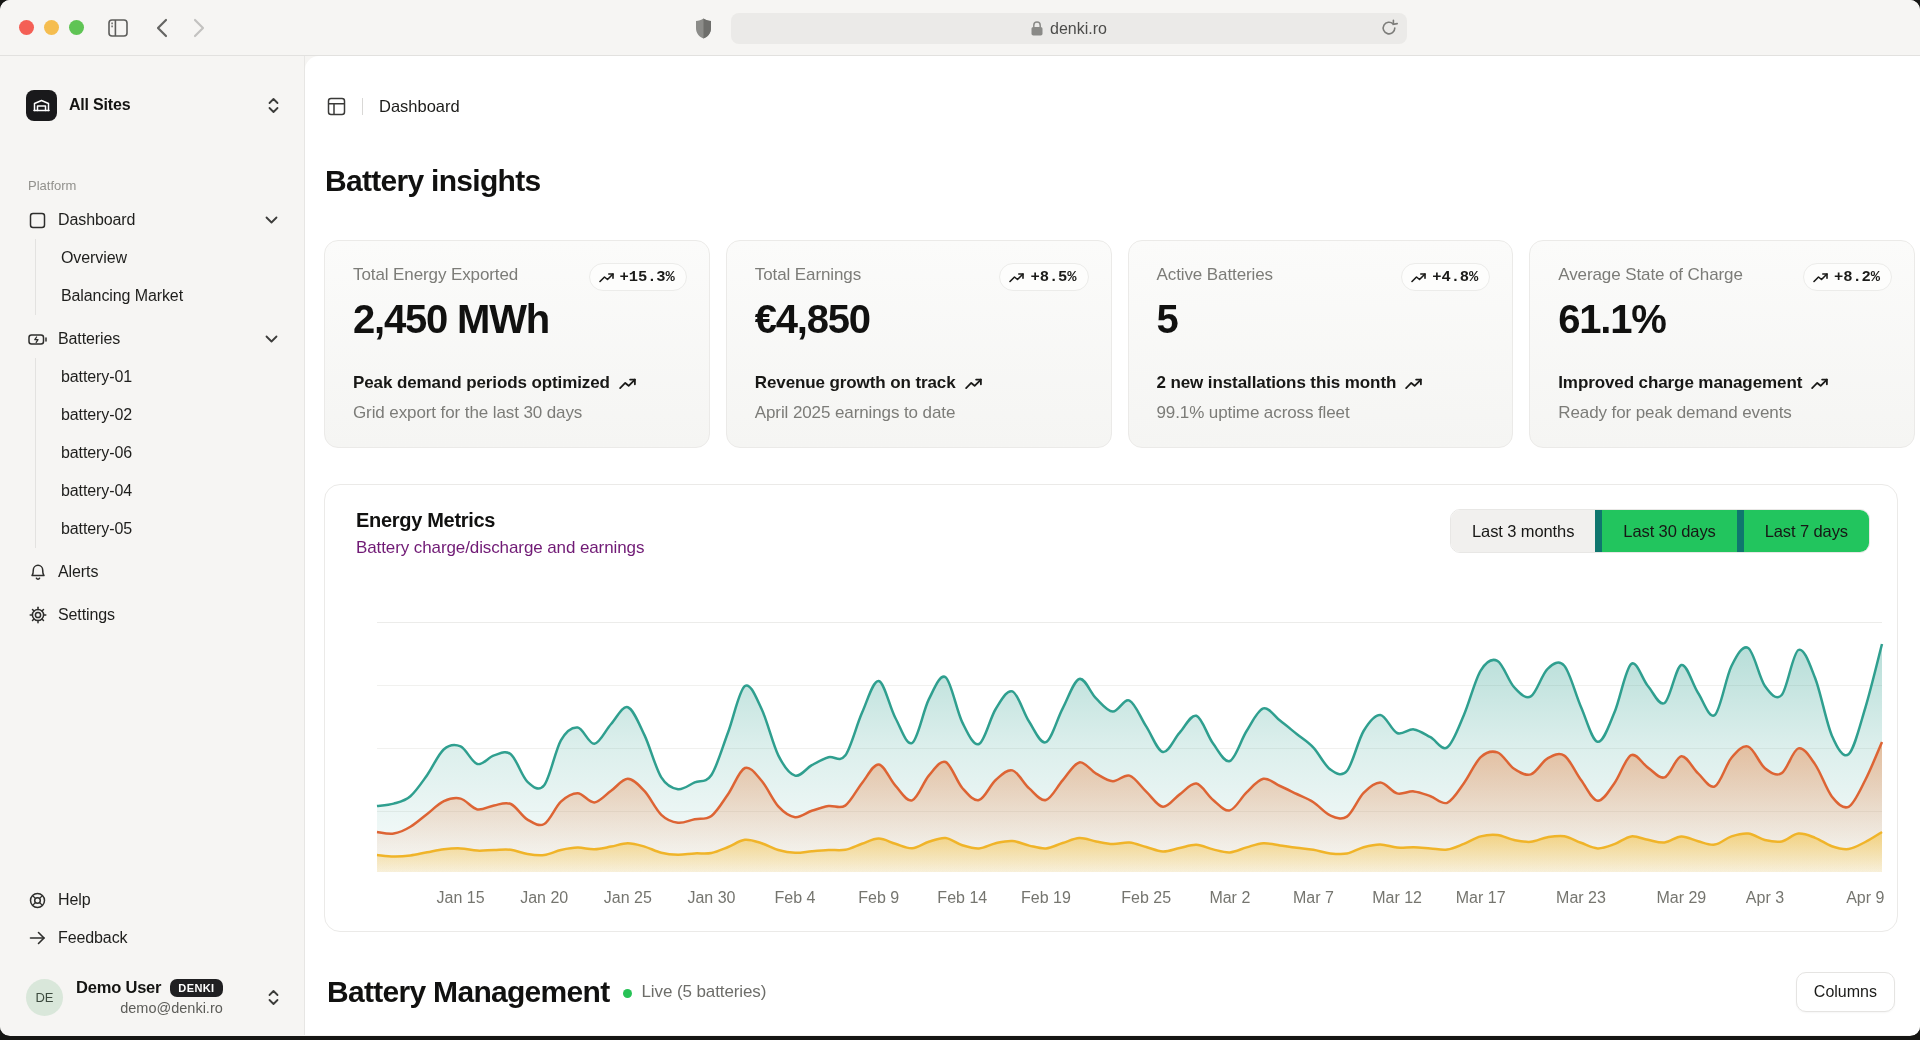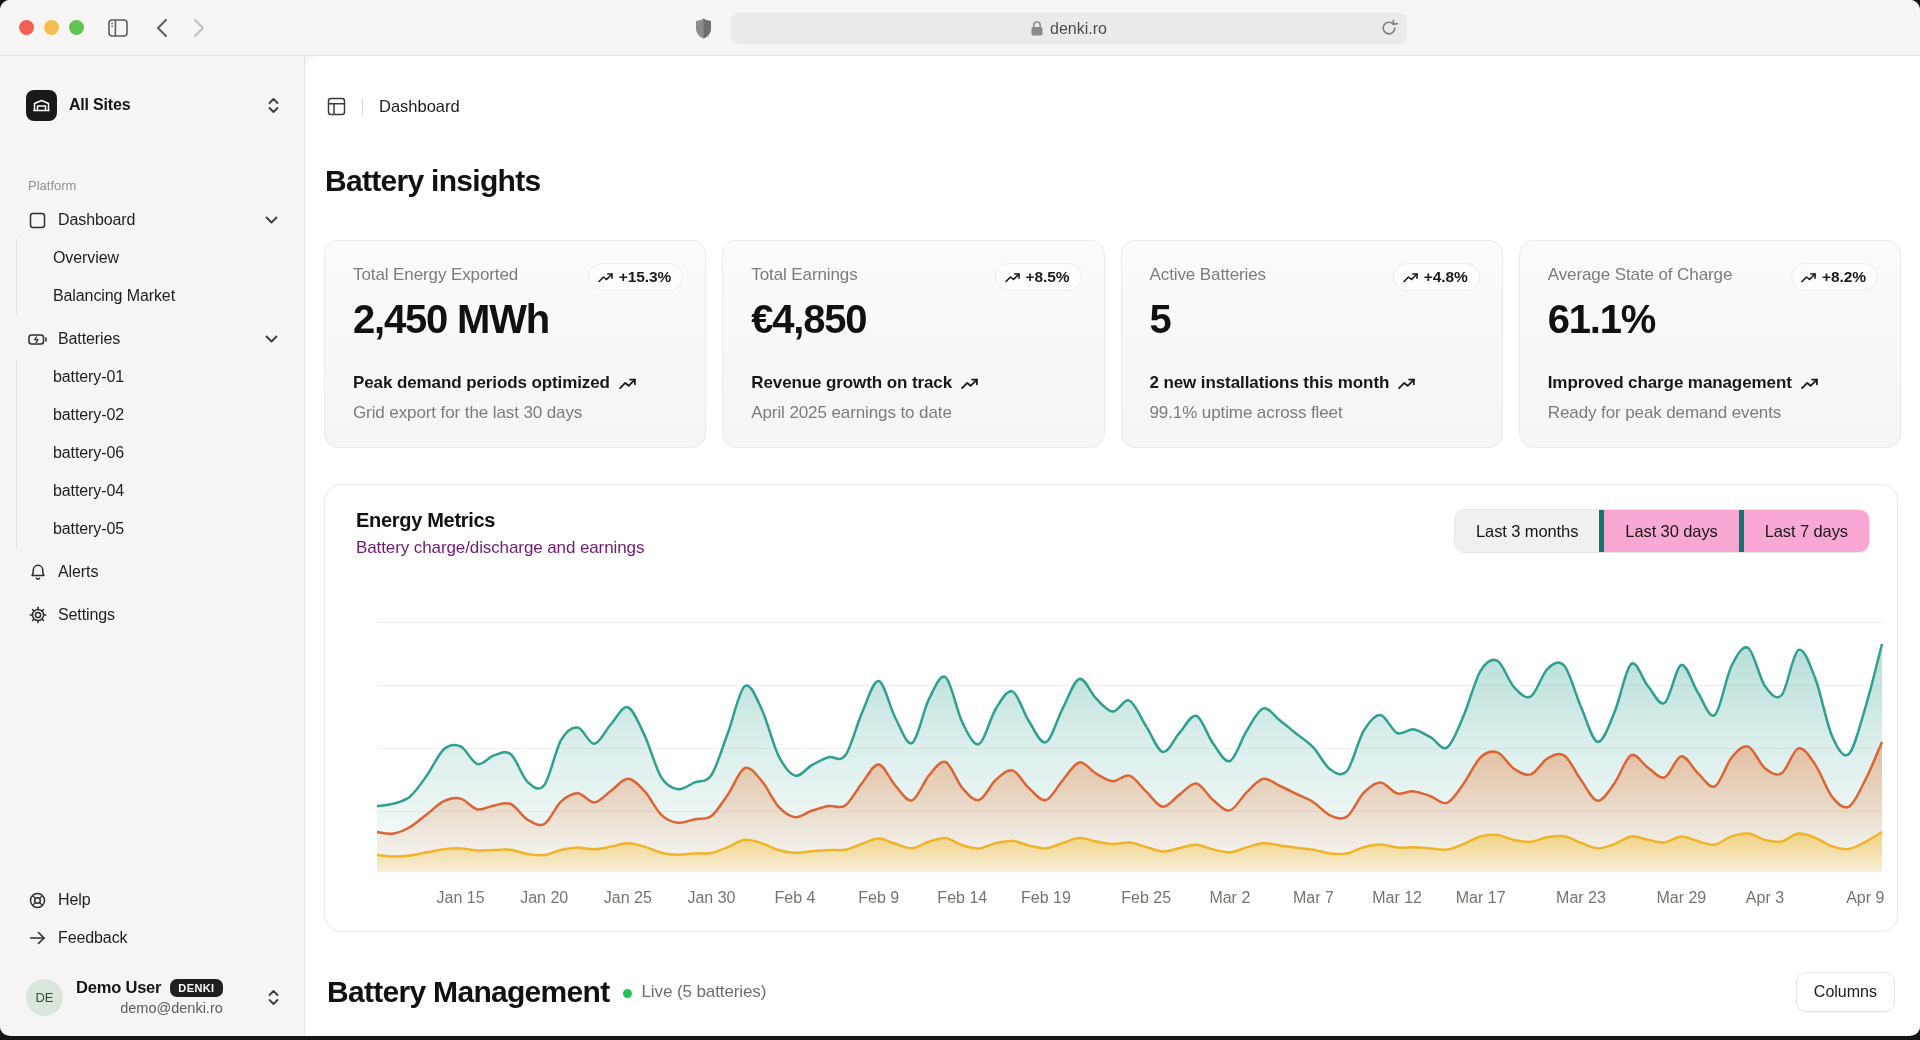--- a/index.html
+++ b/index.html
@@ -24,51 +24,51 @@
   
   .allsites { display:flex; align-items:center; height:38px; padding:0 8px 0 10px; }
   .allsites .appicon { width:31px; height:31px; border-radius:8px; background:#19191b; display:flex; align-items:center; justify-content:center; color:#fff; margin-right:12px; }
   .allsites .label { font-weight:bold; font-size:16px; color:#141412; letter-spacing:-0.2px; flex:1; }
   .chev-updown { color:#3c3c3a; display:flex; }
   .sectionlabel { font-size:13px; color:#92918d; margin:54px 0 8px 12px; }
   .navitem { display:flex; align-items:center; height:38px; padding:0 8px 0 12px; border-radius:8px; color:#1e1e1c; font-size:16px; }
   .navitem .nicon { width:19px; height:19px; margin-right:11px; display:flex; align-items:center; justify-content:center; color:#2e2e2c; }
   .navitem .ntext { flex:1; letter-spacing:-0.1px; }
   .navitem .chev { color:#3c3c3a; display:flex; margin-right:2px; }
-  .sublist { border-left:1px solid #e3e2e0; padding-left:14px; }
+  .sublist { margin-left:19px; border-left:1px solid #e3e2e0; padding-left:3px; }
   .subitem { display:flex; align-items:center; height:38px; padding-left:22px; font-size:16px; color:#1e1e1c; letter-spacing:-0.1px; }
   .grp { margin-bottom:5px; }
   .sidebar-footer { margin-top:auto; }
   .useritem { display:flex; align-items:center; margin-top:16px; padding:0 8px 0 10px; height:48px; }
   .avatar { width:37px; height:37px; border-radius:50%; background:#d9e7da; color:#3c4a3e; display:flex; align-items:center; justify-content:center; font-size:13px; margin-right:13px; }
   .userinfo { flex:1;text-align:center; }
   .userline1 { display:flex; align-items:center; gap:9px; }
   .username { font-weight:bold; font-size:16.5px; color:#141412; letter-spacing:-0.2px; }
   .userbadge { background:#202022; color:#fff; font-size:11px; font-weight:bold; padding:3px 8px; border-radius:7px; letter-spacing:0.4px; }
   .useremail { font-size:14.5px; color:#5c5c58; margin-top:3px; }
 
   
   .breadcrumb { display:flex; align-items:center; height:36px; margin:32px 0 0 22px; color:#2a2a28; }
   .bc-sep { width:1px; height:17px; background:#d9d8d6; margin:0 16px 0 16px; }
   .bc-text { font-size:16.5px; color:#1c1c1a; }
   .pagetitle { font-size:30px; font-weight:bold; color:#111110; letter-spacing:-0.7px; margin:40px 0 0 20px; }
 
-  .cards { display:flex; gap:16px; margin:42px 19px 0 19px; }
+  .cards { display:flex; gap:16px; margin:42px 5px 0 19px; }
   .card { flex:1; height:208px; border:1px solid #ebeae8; border-radius:14px; background:linear-gradient(180deg,#fbfbfa 0%,#f5f5f3 100%); padding:24px 24px 22px 28px; position:relative; }
   .card .clabel { font-size:17px; color:#7c7c78; letter-spacing:-0.1px; }
-  .card .cbadge { position:absolute; right:22px; top:22px; display:flex; align-items:center; gap:6px; background:#fdfdfc; border:1px solid #ececea; border-radius:999px; padding:4px 11px 4px 9px; font-size:15.5px; font-weight:bold; color:#1b1b19; letter-spacing:-0.1px; }
+  .card .cbadge { position:absolute; right:22px; top:22px; display:flex; align-items:center; gap:6px; background:#fdfdfc; border:1px solid #ececea; border-radius:999px; padding:4px 11px 4px 9px; font-size:15.5px; font-weight:bold; color:#1b1b19; letter-spacing:-0.1px;font-family:Liberation Mono, monospace; }
   .card .cvalue { font-size:40px; font-weight:bold; color:#111110; letter-spacing:-1.2px; margin-top:12px; }
   .card .cfoot1 { position:absolute; left:28px; bottom:54px; font-size:17px; font-weight:bold; color:#181816; letter-spacing:-0.1px; display:flex; align-items:center; gap:9px; }
   .card .cfoot2 { position:absolute; left:28px; bottom:24px; font-size:17px; color:#7c7c78; letter-spacing:-0.1px; }
 
   .bigcard { margin:36px 22px 0 19px; height:448px; border:1px solid #ebeae8; border-radius:16px; background:#fff; position:relative; }
   .bigcard .btitle { position:absolute; left:31px; top:24px; font-size:20px; font-weight:bold; color:#111110; letter-spacing:-0.3px; }
   .bigcard .bsub { position:absolute; left:31px; top:53px; font-size:17px; color:#701a75; letter-spacing:-0.1px; }
   .toggles { position:absolute; right:27px; top:24px; display:flex; border:1px solid #e8e7e5; border-radius:10px; overflow:hidden; background:#fff; }
-  .tbtn { padding:0 21px; height:42px; display:flex; align-items:center; font-size:16.5px; color:#171715; letter-spacing:-0.1px; background:#f9a8d4; border-left:5px solid #0f766e; }
+  .tbtn { padding:0 21px; height:42px; display:flex; align-items:center; font-size:16.5px; color:#171715; letter-spacing:-0.1px; background:#22c55e; border-left:7px solid #0f766e; }
   .tbtn:first-child { border-left:none; }
   .tbtn.active { background:#f1f0ee; }
   .chartwrap { position:absolute; left:37px; top:80px; }
   .chartwrap svg { overflow:visible; }
 
   .bmrow { display:flex; align-items:center; margin:40px 25px 0 22px; }
   .bmtitle { font-size:30px; font-weight:bold; color:#111110; letter-spacing:-0.7px; }
   .livedot { width:9px; height:9px; border-radius:50%; background:#27c256; margin:3px 0 0 14px; }
   .livetext { font-size:17px; color:#6d6d69; margin-left:9px; letter-spacing:-0.1px; }
   .colbtn { margin-left:auto; height:40px; padding:0 17px; border:1px solid #e5e4e2; border-radius:10px; background:#fff; display:flex; align-items:center; font-size:16px; color:#1b1b19; box-shadow:0 1px 2px rgba(0,0,0,0.04); font-family:"Liberation Sans",sans-serif; }

